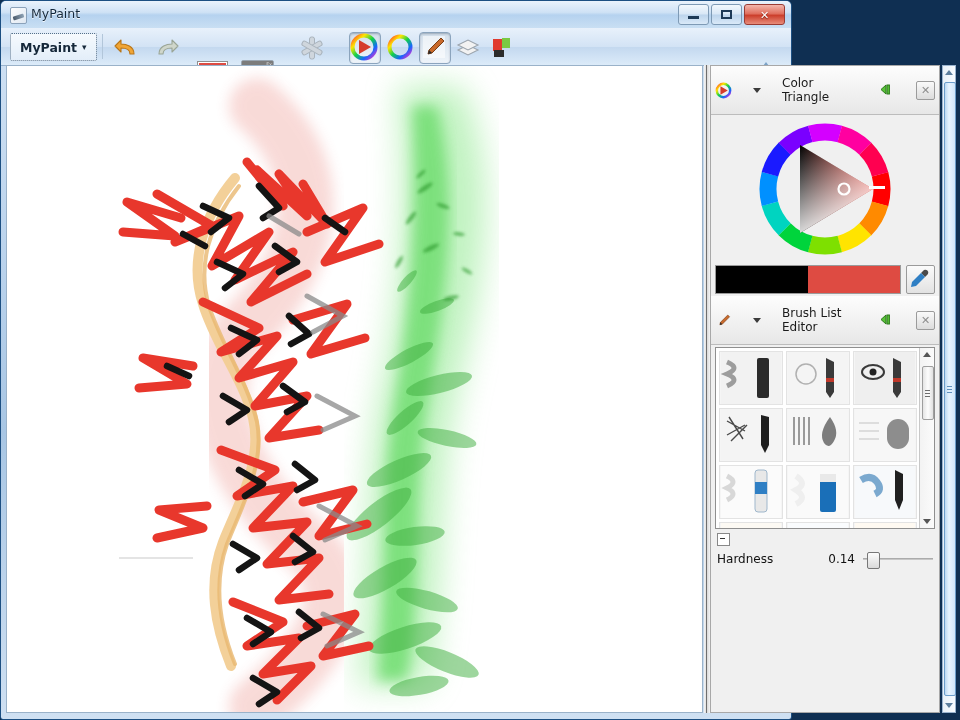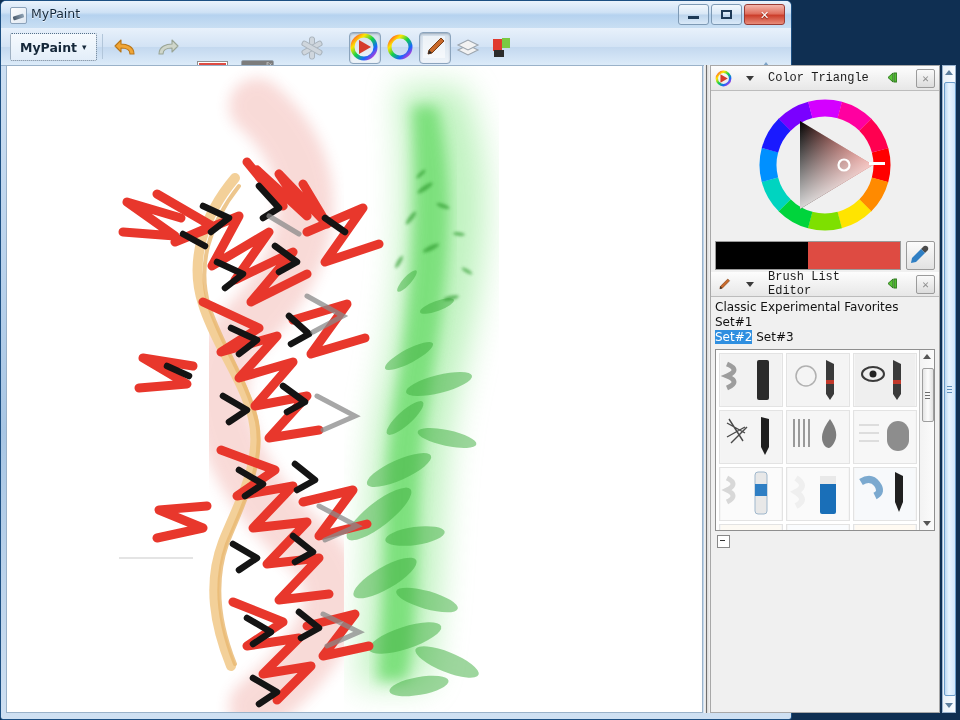--- a/index.html
+++ b/index.html
@@ -75,22 +75,22 @@
   .vthumb{position:absolute;left:1px;top:16px;width:10px;height:612px;border-radius:2px;
     background:linear-gradient(90deg,#bcd9f2,#e8f4ff 40%,#cfe6fa);border:1px solid #6b9dcb;cursor:grab;}
   .vthumb:after{content:"";position:absolute;left:2px;top:50%;margin-top:-3px;width:5px;height:7px;
     background:repeating-linear-gradient(180deg,#5f90bd 0 1px,transparent 1px 3px);}
   .sarrow{position:absolute;left:2px;width:0;height:0;border-left:4px solid transparent;
     border-right:4px solid transparent;cursor:pointer;}
   .sarrow.up{top:4px;border-bottom:5px solid #5d7f9e;}
   .sarrow.dn{bottom:4px;border-top:5px solid #5d7f9e;}
 
   
-  .phead{position:relative;height:24px;display:flex;align-items:center;gap:14px;padding:0 4px;
-    background:linear-gradient(180deg,#fdfdfd,#e7e7e7);border-bottom:1px solid #bcbcbc;font-family:Liberation Mono, monospace;}
+  .phead{position:relative;height:24px;display:flex;align-items:center;gap:21px;padding:12px 4px;
+    background:linear-gradient(180deg,#fdfdfd,#e7e7e7);border-bottom:1px solid #bcbcbc;}
   .phead .ttl{font-size:12px;color:#1b1b1b;flex:1;}
   .minicar{width:0;height:0;border-left:4px solid transparent;border-right:4px solid transparent;
     border-top:5px solid #3b3b3b;cursor:pointer;}
   .hbtn{width:17px;height:17px;border:1px solid #9b9b9b;border-radius:2px;
     background:linear-gradient(180deg,#fafafa,#dcdcdc);position:relative;cursor:pointer;}
   .hbtn.g{border-color:transparent;background:transparent;}
   .hbtn .x{position:absolute;left:50%;top:50%;transform:translate(-50%,-50%);
     font-size:11px;color:#8e8e8e;font-weight:bold;}
 
   .triarea{position:relative;height:148px;background:#f0f0f0;}
@@ -453,28 +453,20 @@
           <svg width="15" height="15" viewBox="0 0 15 15">
             <path d="M9 3 L4 7.5 L9 12 Z" fill="#58c338" stroke="#2e7a1c"></path>
             <rect x="10" y="3" width="2.4" height="9" fill="#58c338" stroke="#2e7a1c"></rect>
           </svg>
         </div>
         <div class="hbtn">
           <span class="x">✕</span>
           </div>
       </div>
 
-      <div class="tabs">
-        <span class="tab">Classic</span>
-        <span class="tab">Experimental</span>
-        <span class="tab">Favorites</span>
-        <span class="tab">Set#1</span><br>
-        <span class="tab sel">Set#2</span>
-        <span class="tab">Set#3</span>
-      </div>
 
       <div class="gridbox">
         <div class="grid">
           <div class="cell">
               <svg width="100%" height="100%" viewBox="0 0 60 52">
             <rect width="60" height="52" fill="#f2f2f2"></rect>
             <path d="M6 10 q14 6 0 12 q14 6 0 12" stroke="#9d9d9d" stroke-width="5" fill="none"></path>
             <rect x="36" y="6" width="12" height="40" rx="2" fill="#2b2b2b"></rect>
               </svg>
             </div>
@@ -574,20 +566,28 @@
         </div>
         <div class="bscroll">
           <div class="barrow2 up"></div>
           <div class="bthumb"></div>
           <div class="barrow2 dn"></div>
         </div>
       </div>
 
       <div class="collapse"></div>
 
+      <div class="slrow">
+        <span class="slname">Hardness</span>
+        <span class="slval">0.14</span>
+        <span class="slider">
+          <span class="strack"></span>
+            <span class="sknob" style="left:6%"></span>
+          </span>
+      </div>
     </div>
 
     <div class="vscroll">
       <div class="sarrow up"></div>
       <div class="vthumb"></div>
       <div class="sarrow dn"></div>
     </div>
   </div>
 </div>
 

